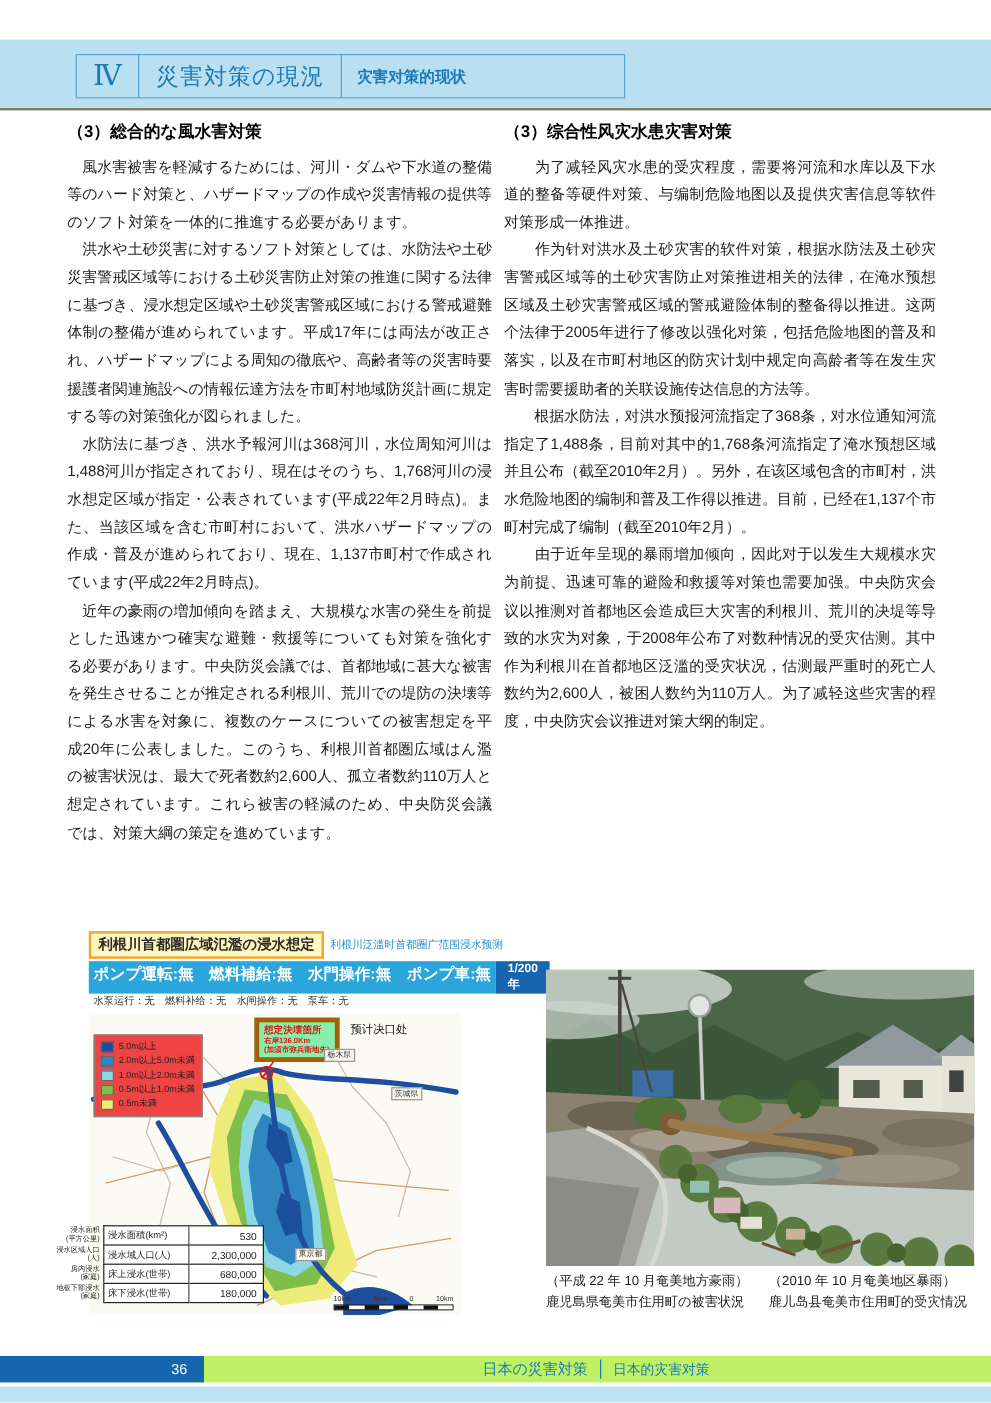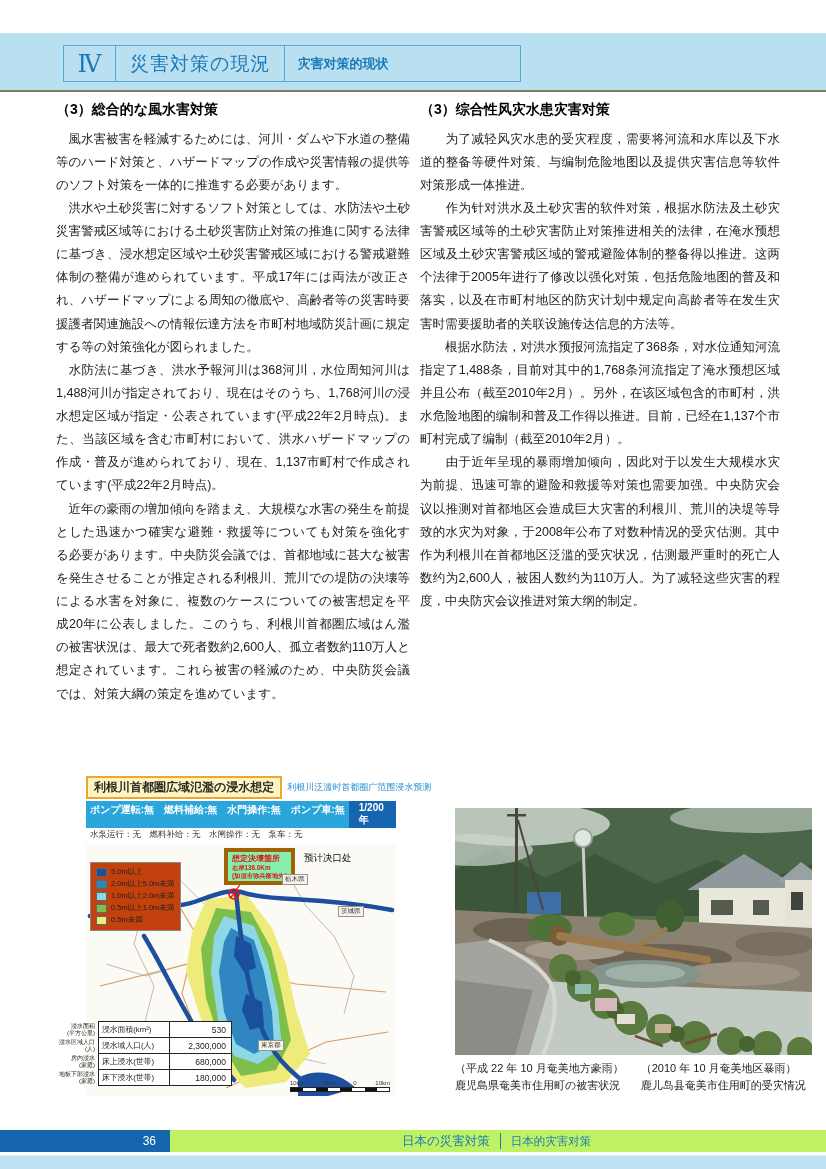--- a/index.html
+++ b/index.html
@@ -18,32 +18,32 @@
   
   .col { position:absolute; top:100px; font-size:12.5px; line-height:1.85; text-align:justify; }
   .col-left  { left:56px;  width:354px; }
   .col-right { left:420px; width:360px; }
   .sec-heading { font-size:14px; font-weight:bold; color:#000; margin-bottom:8px; text-align:left; line-height:1.4; }
   .col p { margin:0; }
   .sec4-left  { margin-top:24px; }
   .sec4-right { margin-top:42px; }
 
   
-  .figure-map { position:absolute; left:86px; top:776px; width:310px; }
+  .figure-map { position:absolute; left:74px; top:776px; width:310px; }
   .fm-title-row { display:flex; align-items:flex-start; gap:5px; }
   .fm-title-ja { background:#fdf6c4; border:2px solid #f0a52e; color:#2c2c20; font-weight:bold; font-size:12px; padding:1px 6px; white-space:nowrap; }
   .fm-title-zh { color:#2a8fd0; font-size:9px; padding-top:5px; white-space:nowrap; }
   .fm-cond-row { display:flex; margin-top:2px; }
-  .fm-cond-ja { flex:1; background:#2aa6dc; color:#fff; font-weight:bold; font-size:10px; padding:2px 4px; white-space:nowrap; }
+  .fm-cond-ja { flex:1; background:#2aa6dc; color:#fff; font-weight:bold; font-size:13px; padding:2px 4px; white-space:nowrap; }
   .fm-period  { background:#1565b0; color:#fff; font-weight:bold; font-size:10px; padding:1px 10px; display:flex; align-items:center; }
   .fm-cond-zh { font-size:8.5px; color:#333; padding:1px 4px; white-space:nowrap; }
   .fm-map { position:relative; width:310px; height:252px; margin-top:2px; }
   .fm-map svg { display:block; }
 
-  .fm-legend { position:absolute; left:4px; top:18px; background:#c2410c; border:1px solid #888; padding:4px 6px 3px 5px; }
+  .fm-legend { position:absolute; left:4px; top:18px; background:#ef4444; border:1px solid #888; padding:4px 6px 3px 5px; }
   .fm-legend .lg-row { display:flex; align-items:center; gap:4px; margin-bottom:2px; }
   .fm-legend .lg-swatch { width:11px; height:9px; border:1px solid #666; flex:0 0 auto; }
   .fm-legend .lg-label { font-size:7.5px; color:#222; white-space:nowrap; }
 
   .fm-callout { position:absolute; left:138px; top:4px; background:#86efac; border:4px solid #a16207; padding:1px 4px; color:#e01515; text-align:left; }
   .fm-callout .co-title { font-size:8px; font-weight:bold; white-space:nowrap; }
   .fm-callout .co-detail { font-size:6.3px; font-weight:bold; white-space:pre-line; line-height:1.25; }
   .fm-breach-zh { position:absolute; left:218px; top:8px; font-size:9.5px; color:#111; white-space:nowrap;font-family:Liberation Serif, serif; }
 
   .map-label { position:absolute; font-size:6.5px; color:#333; background:#f6f4ec; border:1px solid #9a958a; padding:0 2px; white-space:nowrap; }

